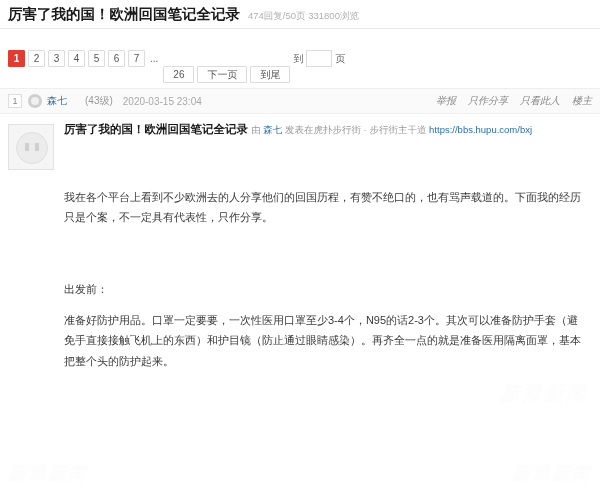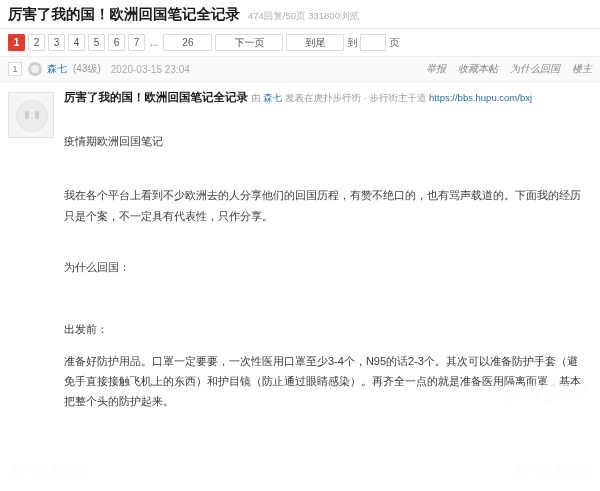--- a/index.html
+++ b/index.html
@@ -58,21 +58,21 @@
     color: #555;
     border-radius: 1px;
     display: inline-block;
   }
   .pg.current {
     background: #e03c31;
     border-color: #e03c31;
     color: #fff;
     font-weight: bold;
   }
-  .pg.wide { padding: 0 18px; }
+  .pg.wide { padding: 0 9px; margin-top: 32px; }
   .pg-plain {
     color: #666;
     padding: 0 2px;
     line-height: 17px;
   }
   .pg-input {
     width: 26px; height: 17px;
     border: 1px solid #dcdcdc;
     background: #fff;
     font-size: 10px;
@@ -111,21 +111,21 @@
   }
   .mini-avatar:after {
     content: "";
     position: absolute;
     width: 8px; height: 8px;
     border-radius: 50%;
     background: #f0f0f0;
     left: 3px; top: 3px;
   }
   .author-name { color: #2d6ea8; margin-right: 6px; }
-  .author-level { color: #999; margin-right: 10px; }
+  .author-level { color: #999; margin-right: 10px; margin-left: 12px; }
   .post-date { color: #aaa; }
   .head-right {
     margin-left: auto;
     display: flex;
     gap: 12px;
     color: #888;
     font-style: italic;
   }
 
   
@@ -164,21 +164,21 @@
 
   .content-col {
     flex: 1 1 auto;
     min-width: 0;
     padding-right: 4px;
   }
   .first-line {
     font-size: 11.5px;
     color: #1a1a1a;
     font-weight: bold;
-    margin-bottom: 12px;
+    margin-bottom: 2px;
     white-space: nowrap;
     overflow: hidden;
   }
   .first-line .src {
     font-weight: normal;
     font-size: 9.5px;
     color: #999;
   }
   .first-line .src .u { color: #2d6ea8; }
   .first-line .src .lk { color: #2d6ea8; }
@@ -259,22 +259,22 @@
 </div>
 
 <div class="post-head">
   <span class="floor-no">1</span>
   <span class="mini-avatar"></span>
   <span class="author-name">森七</span>
   <span class="author-level">(43级)</span>
   <span class="post-date">2020-03-15 23:04</span>
   <span class="head-right">
     <span>举报</span>
-    <span>收藏本帖</span>
-    <span>为什么回国</span>
+    <span>只作分享</span>
+    <span>只看此人</span>
     <span>楼主</span>
   </span>
 </div>
 
 <div class="post-body">
   <div class="avatar-col">
     <div class="avatar-big">
       <div class="socket"></div>
       <div class="hole1"></div>
       <div class="hole2"></div>
@@ -286,29 +286,27 @@
       <span>厉害了我的国！欧洲回国笔记全记录</span>
       <span class="src">
         <span>由</span>
         <span class="u">森七</span>
         <span>发表在虎扑步行街 · 步行街主干道</span>
         <span class="lk">https://bbs.hupu.com/bxj</span>
       </span>
     </div>
 
     <div class="gap-md"></div>
-    <p class="para">疫情期欧洲回国笔记</p>
 
     <div class="gap-lg"></div>
 
     <div class="gap-md"></div>
     <p class="para">我在各个平台上看到不少欧洲去的人分享他们的回国历程，有赞不绝口的，也有骂声载道的。下面我的经历只是个案，不一定具有代表性，只作分享。</p>
 
     <div class="gap-lg"></div>
-    <p class="sub-head">为什么回国：</p>
 
     <div class="gap-lg"></div>
     <p class="sub-head">出发前：</p>
     <p class="para">准备好防护用品。口罩一定要要，一次性医用口罩至少3-4个，N95的话2-3个。其次可以准备防护手套（避免手直接接触飞机上的东西）和护目镜（防止通过眼睛感染）。再齐全一点的就是准备医用隔离面罩，基本把整个头的防护起来。</p>
 
   </div>
 </div>
 
 <div class="wm-x"></div>
 <div class="wm wm-mid">新浪新闻</div>

